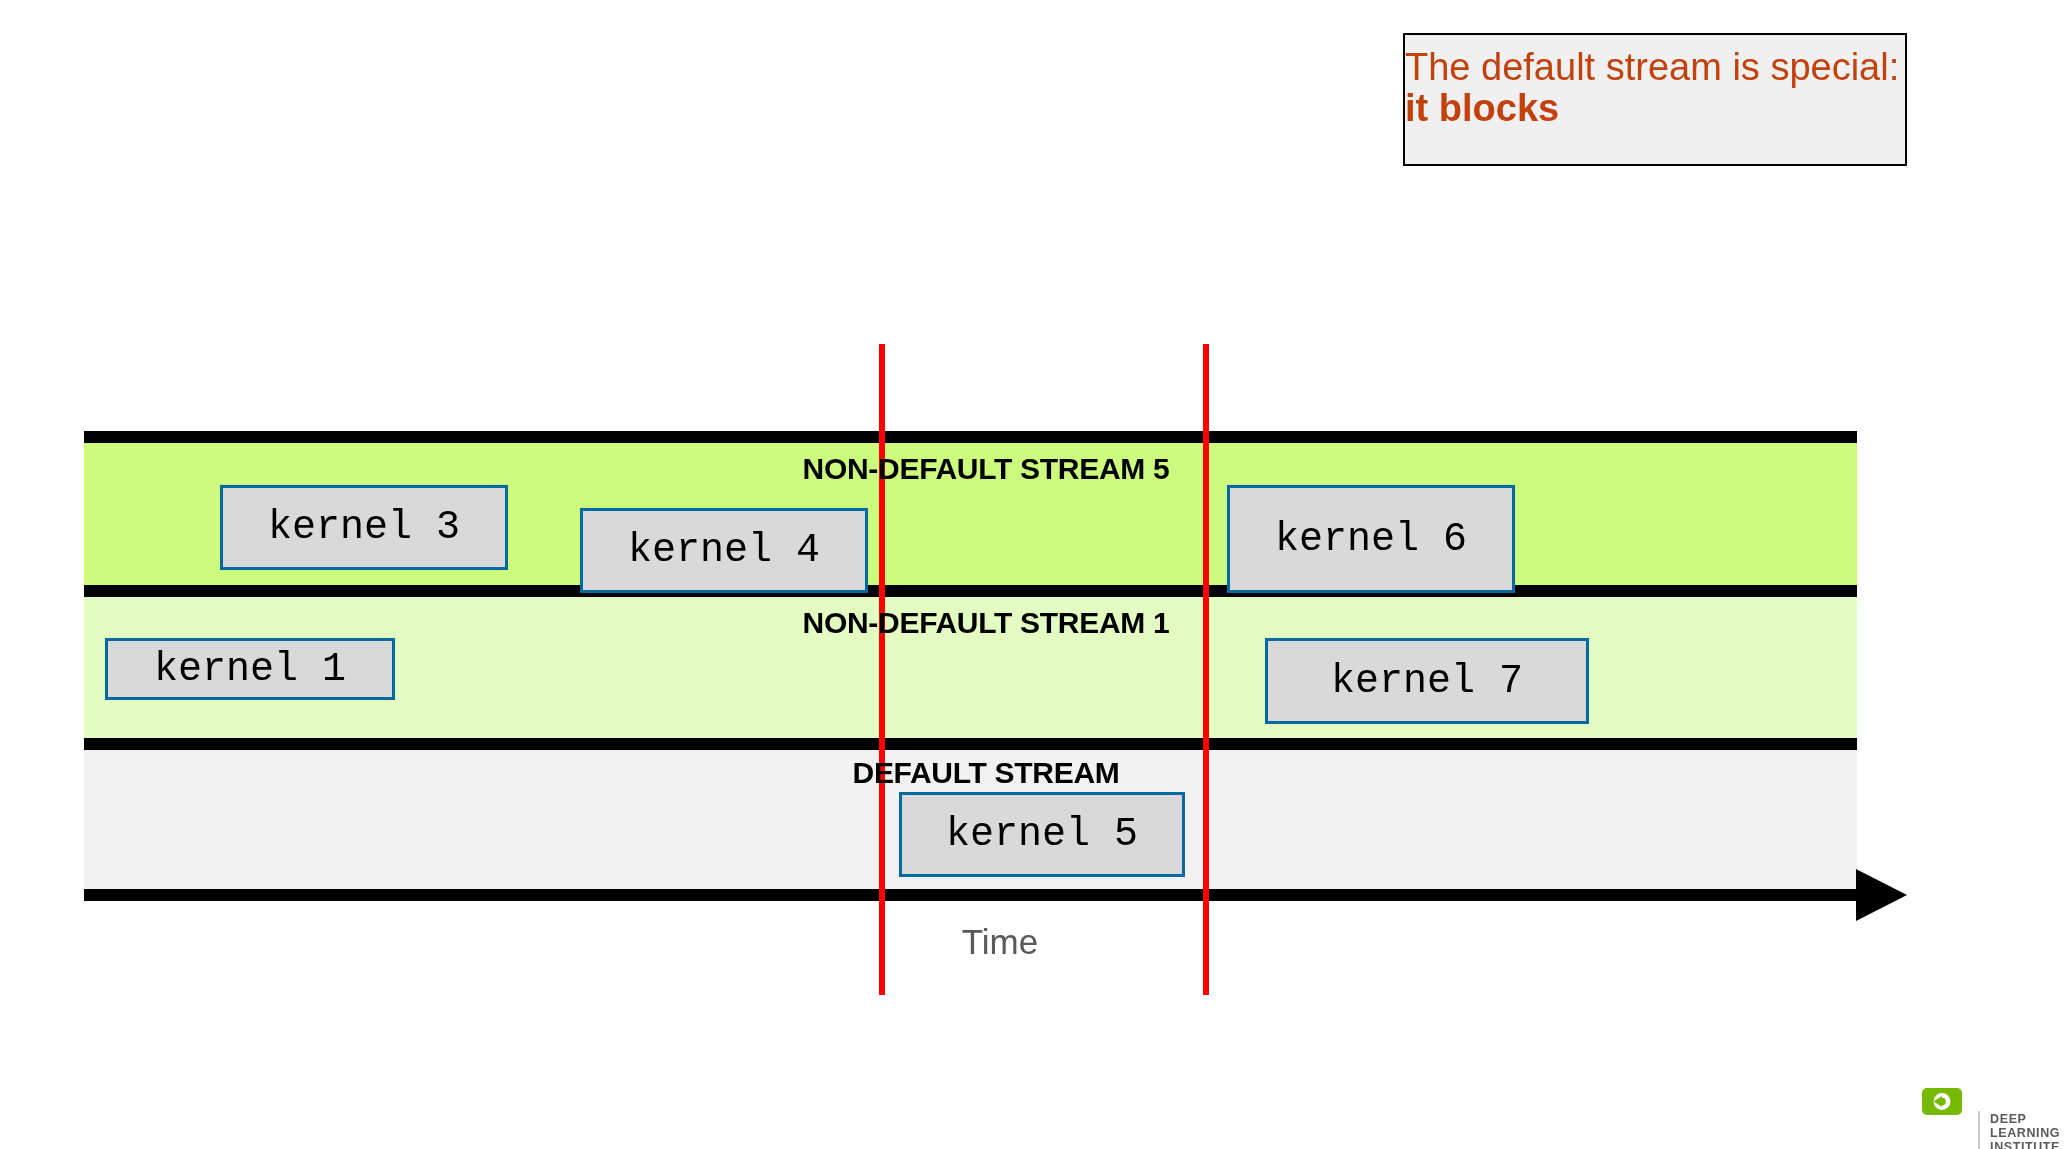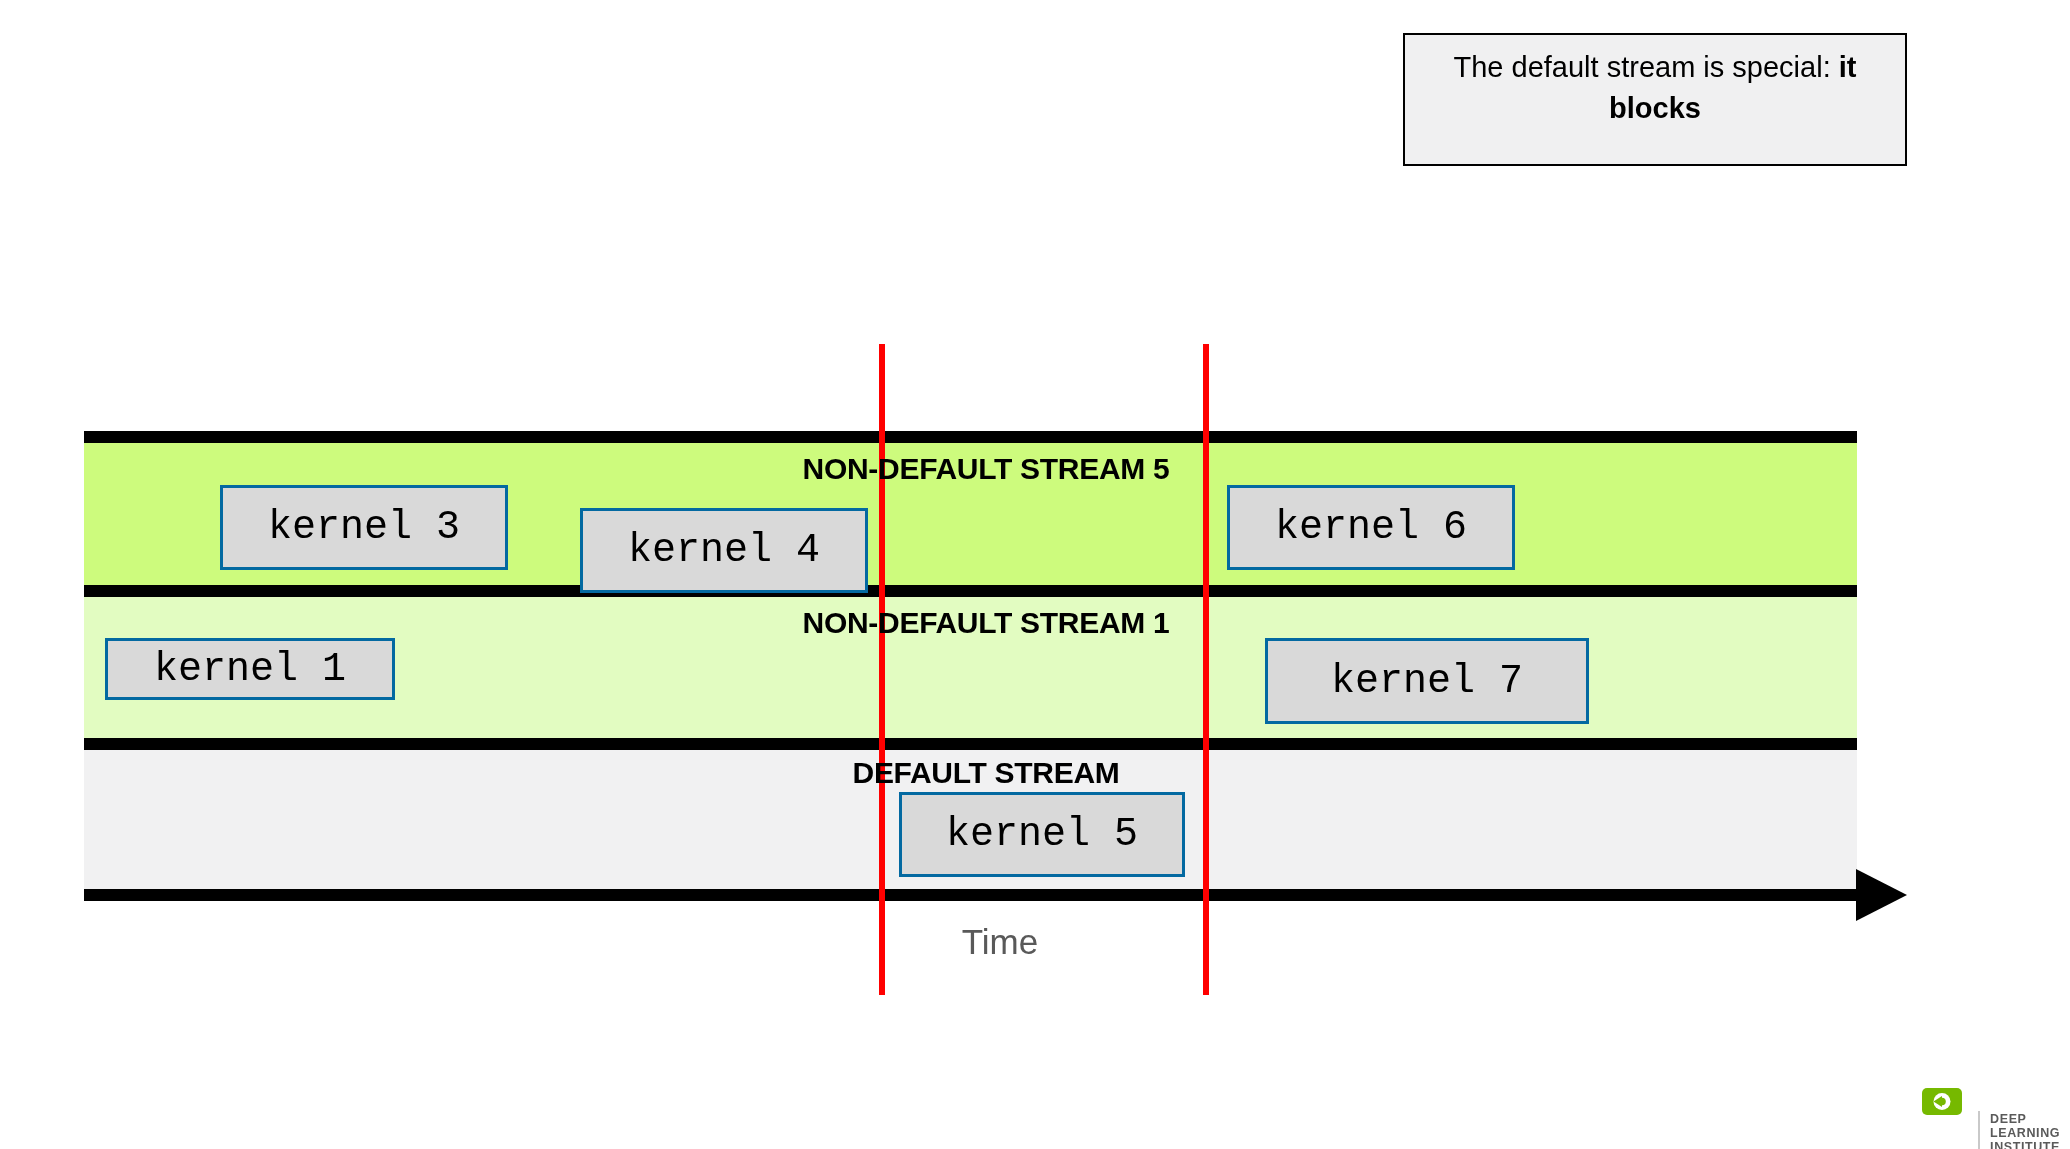--- a/index.html
+++ b/index.html
@@ -5,21 +5,21 @@
   html,body { margin:0; padding:0; background:#ffffff; }
   .slide {
     position:relative; width:2070px; height:1149px; background:#ffffff;
     font-family:"Liberation Sans", sans-serif; overflow:hidden;
   }
 
   
   .callout {
     position:absolute; left:1403px; top:33px; width:504px; height:133px;
     background:#f0f0f1; border:2px solid #000; box-sizing:border-box;
-    text-align:center; font-size:29px; line-height:41px; color:#000000;
+    text-align:left; font-size:38px; line-height:41px; color:#c2410c;
     padding-top:12px;
   }
   .callout .bold { font-weight:bold; }
 
   
   .bar { position:absolute; left:84px; width:1773px; height:12px; background:#000; z-index:10; }
   .bar-top    { top:431px; }
   .bar-mid1   { top:585px; }
   .bar-mid2   { top:738px; }
   .bar-axis   { top:889px; }
@@ -41,21 +41,21 @@
 
   
   .kernel {
     position:absolute; background:#d9d9d9; border:3px solid #0369a1; box-sizing:border-box;
     display:flex; align-items:center; justify-content:center;
     font-family:"Liberation Mono","DejaVu Sans Mono",monospace; font-size:40px; color:#000;
     z-index:20;
   }
   .k3 { left:220px;  top:485px; width:288px; height:85px; }
   .k4 { left:580px;  top:485px; width:288px; height:85px;margin-top:23px; }
-  .k6 { left:1227px; top:485px; width:288px; height:85px; }
+  .k6 { left:1227px; top:485px; width:288px; height:108px; }
   .k1 { left:105px;  top:638px; width:290px; height:62px; }
   .k2 { left:468px;  top:638px; width:288px; height:86px; }
   .k7 { left:1265px; top:638px; width:324px; height:86px; }
   .k5 { left:899px;  top:792px; width:286px; height:85px; }
 
   
   .redline { position:absolute; top:344px; width:6px; height:651px; background:#ff0000; z-index:30; }
   .redline-1 { left:879px; }
   .redline-2 { left:1203px; }
 

